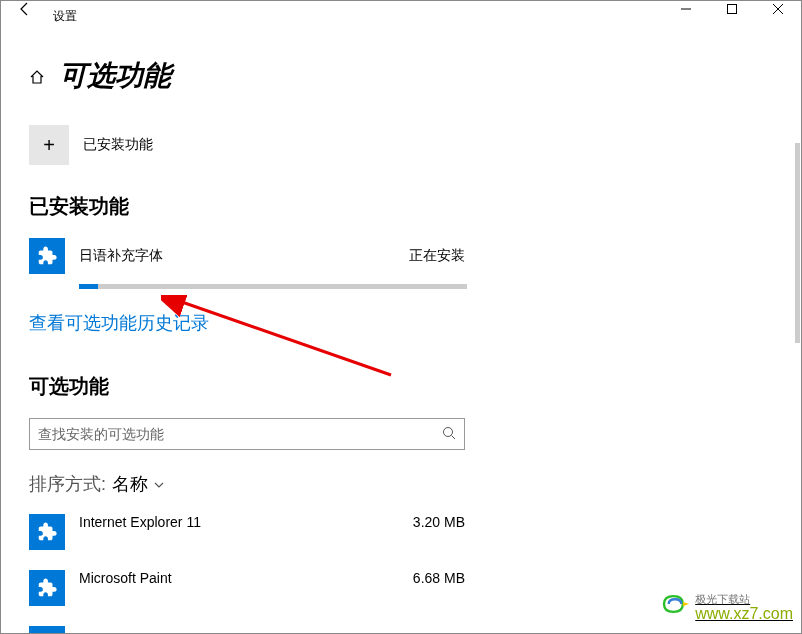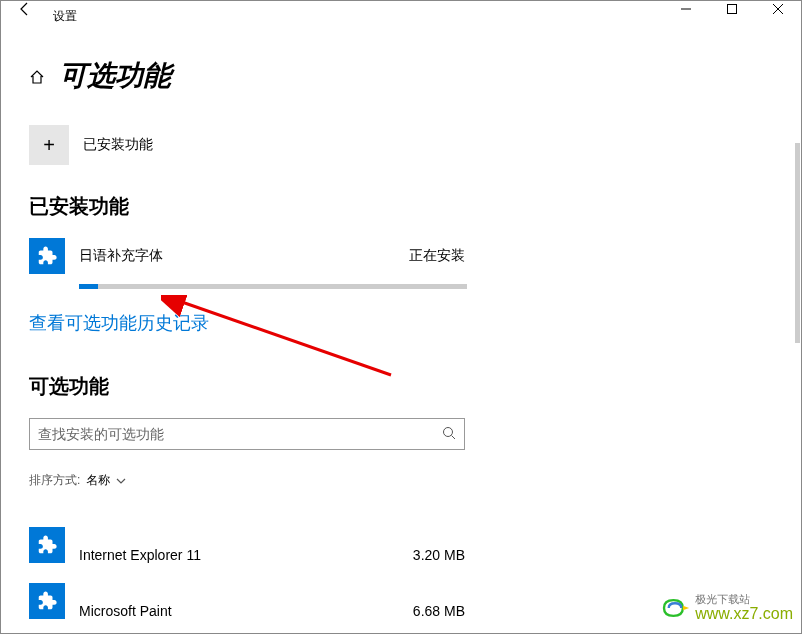--- a/index.html
+++ b/index.html
@@ -160,21 +160,21 @@
       color: #ec4899;
     }
     .search-input::placeholder {
       color: #666;
     }
     .search-icon-box {
       font-size: 14px;
       color: #444;
     }
     .sort-row {
-      font-size: 12px;
+      font-size: 18px;
       color: #555;
       display: flex;
       align-items: center;
       margin-bottom: 18px;
     }
     .sort-label {
       margin-right: 6px;
     }
     .sort-value {
       color: #000;
@@ -184,21 +184,21 @@
     }
     .chevron {
       margin-left: 6px;
       font-size: 10px;
     }
     .feature-list {
       width: 436px;
     }
     .feature-row {
       display: flex;
-      align-items: flex-end;
+      align-items: flex-start;
       height: 56px;
     }
     .feature-name {
       font-size: 14px;
       flex: 1;
     }
     .feature-size {
       font-size: 14px;
     }
     .scrollbar {
@@ -213,22 +213,22 @@
       position: absolute;
       pointer-events: none;
       left: 160px;
       top: 262px;
     }
     .watermark {
       position: absolute;
       right: 8px;
       bottom: 10px;
       display: flex;
-      align-items: center;
       gap: 4px;
+      text-decoration: underline;
     }
     .watermark-logo {
       width: 32px;
       height: 22px;
       position: relative;
     }
     .watermark-text {
       font-size: 11px;
       line-height: 1.1;
     }

